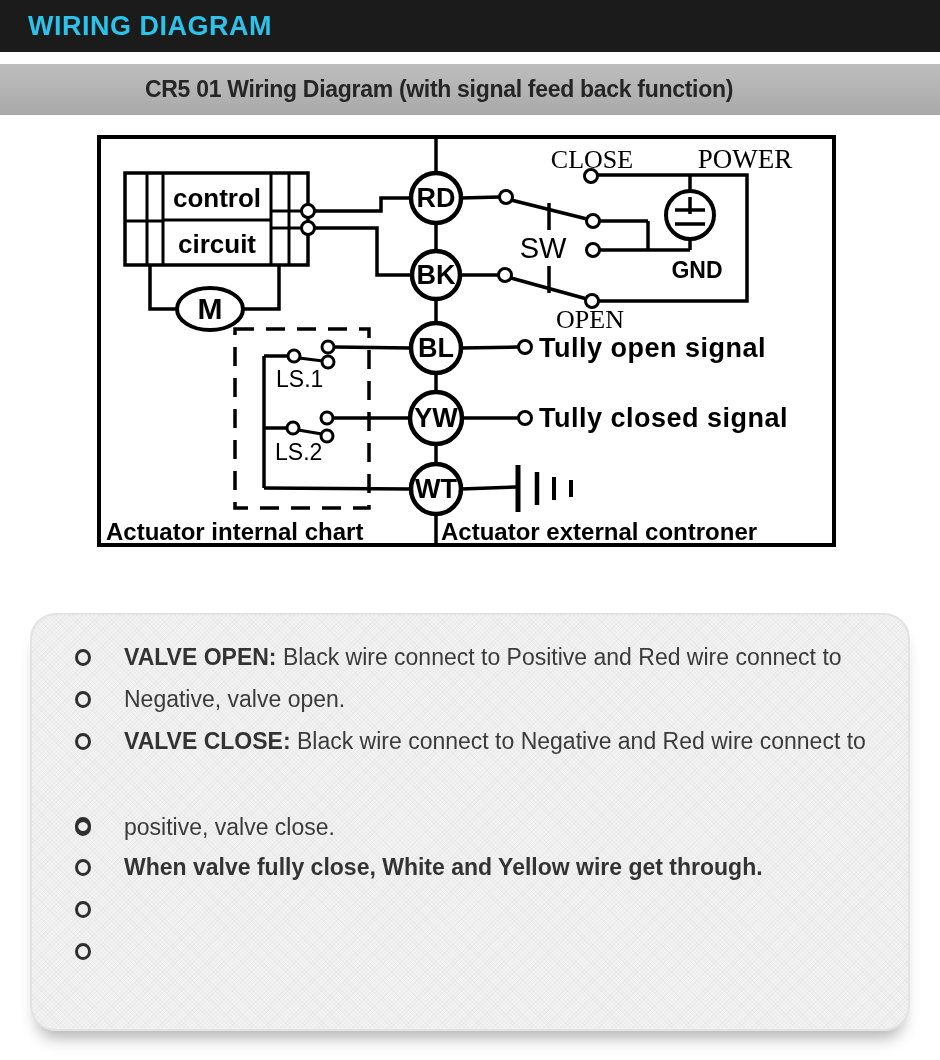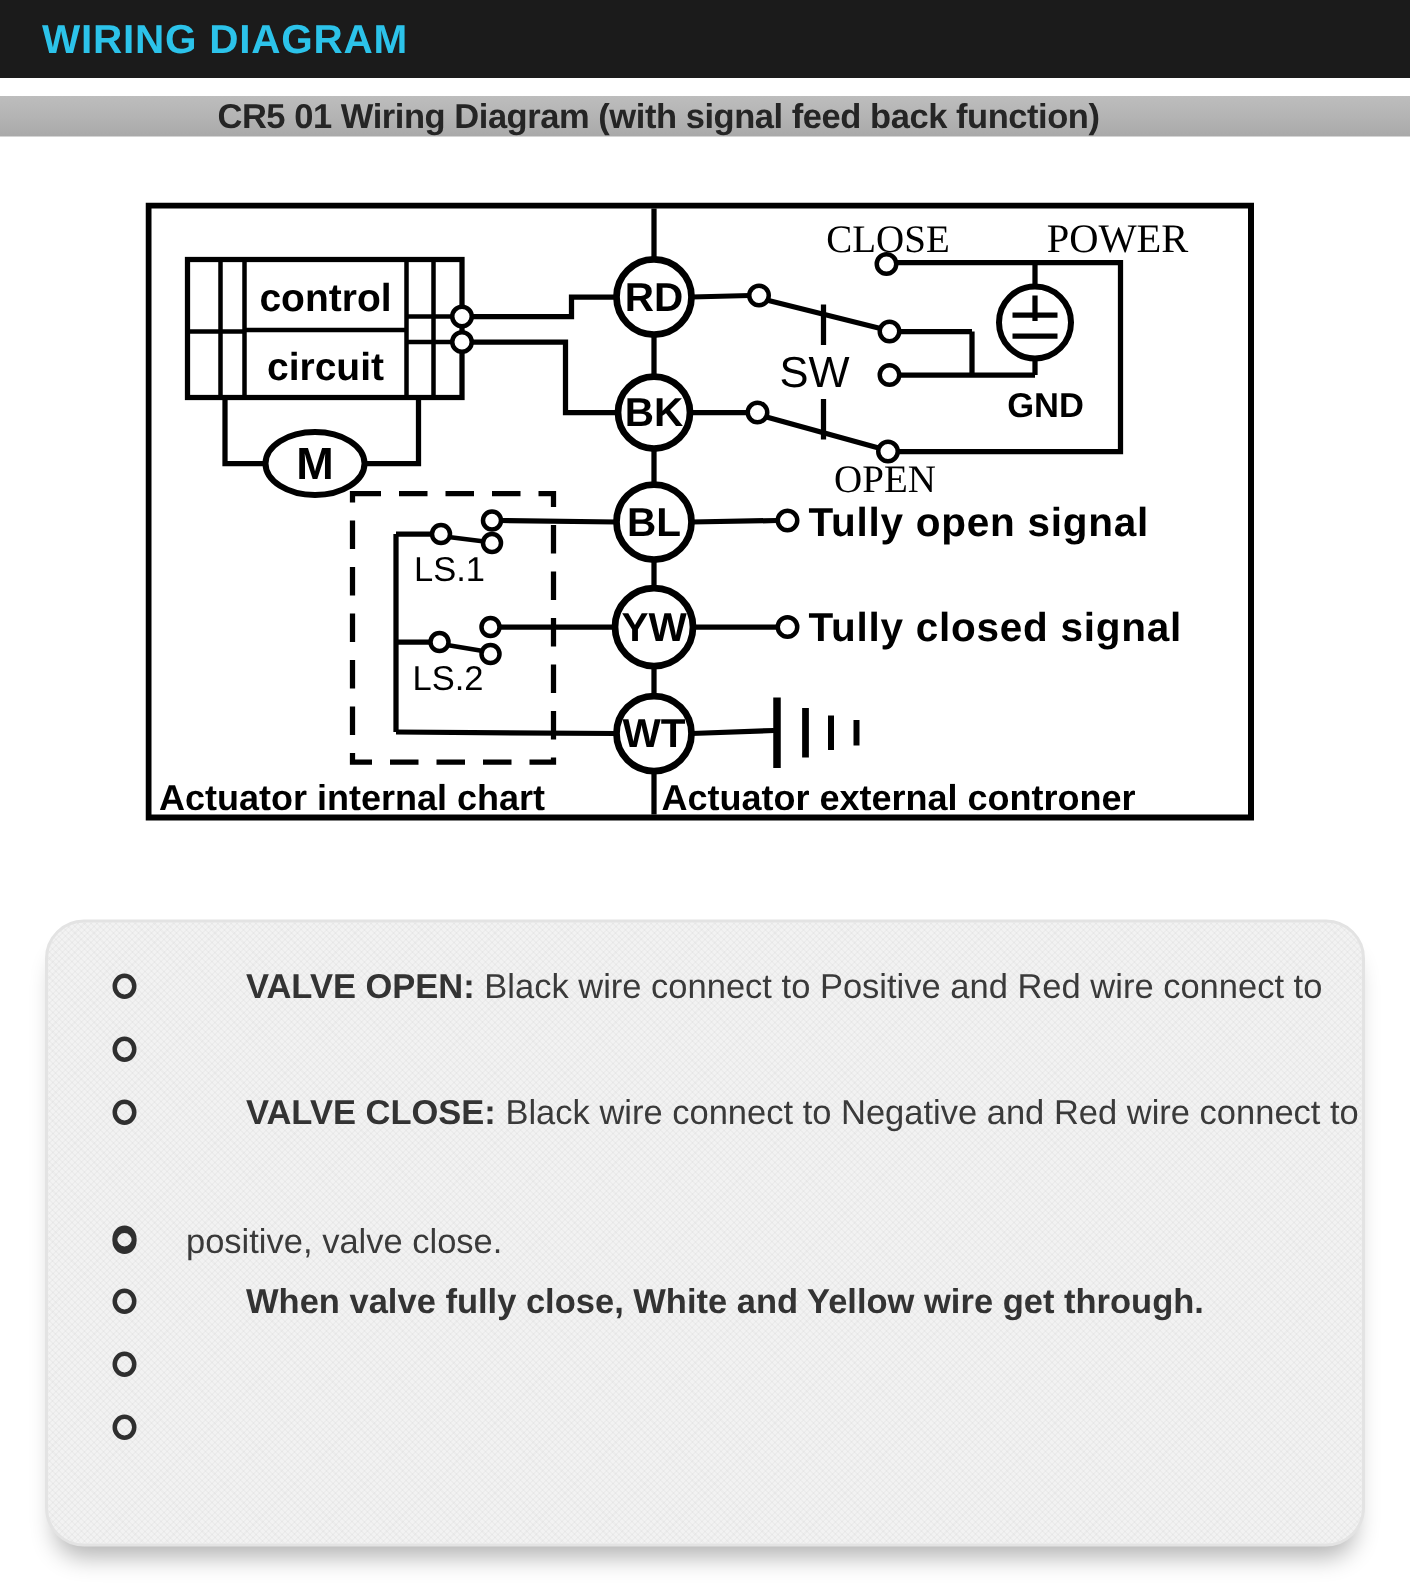--- a/index.html
+++ b/index.html
@@ -1,23 +1,23 @@
 <!DOCTYPE html>
 <html><head>
 <meta charset="utf-8">
 <style>
   html,body{margin:0;padding:0;background:#ffffff;}
   body{width:940px;height:1060px;position:relative;font-family:"Liberation Sans",sans-serif;overflow:hidden;}
 
   .header-bar{position:absolute;left:0;top:0;width:940px;height:52px;background:#1b1b1b;display:flex;align-items:center;text-align:right;}
   .header-title{color:#2cc3ea;font-size:27px;font-weight:bold;letter-spacing:.5px;padding-left:28px;}
 
-  .subtitle-bar{position:absolute;left:0;top:64px;width:940px;height:27px;
+  .subtitle-bar{position:absolute;left:0;top:64px;width:940px;height:51px;
     background:linear-gradient(#bdbdbd,#b3b3b3 55%,#a9a9a9);
-    display:flex;align-items:flex-end;justify-content:center;}
+    display:flex;align-items:center;justify-content:center;}
   .subtitle-text{color:#252525;font-size:23px;font-weight:bold;letter-spacing:-0.3px;padding-right:62px;}
 
   #wiring-svg{position:absolute;left:97px;top:135px;}
   .w{stroke:#000;fill:none;}
   .term{fill:#fff;stroke:#000;stroke-width:3;}
   .node{fill:#fff;stroke:#000;stroke-width:4.5;}
   text{fill:#000;}
   .lbl-node{font-family:"Liberation Sans",sans-serif;font-size:27px;font-weight:bold;text-anchor:middle;}
   .lbl-ctrl{font-family:"Liberation Sans",sans-serif;font-size:26px;font-weight:bold;text-anchor:middle;}
   .lbl-m{font-family:"Liberation Sans",sans-serif;font-size:30px;font-weight:bold;text-anchor:middle;}
@@ -31,21 +31,21 @@
   .notes-box{position:absolute;left:30px;top:613px;width:880px;height:418px;box-sizing:border-box;
     border-radius:26px;border:2px solid #e3e3e3;
     background-color:#f2f2f2;
     background-image:
       repeating-linear-gradient(45deg, rgba(0,0,0,0.022) 0 1px, transparent 1px 3px),
       repeating-linear-gradient(-45deg, rgba(0,0,0,0.022) 0 1px, transparent 1px 3px);
     box-shadow:0 14px 16px -7px rgba(0,0,0,0.3);}
   .note-row{position:absolute;left:0;width:100%;height:42px;display:flex;align-items:center;}
   .bullet-ring{position:absolute;left:43px;width:10px;height:11px;border:3.5px solid #2f2f2f;border-radius:50%;background:transparent;}
   .note-text{position:absolute;left:92px;right:16px;font-size:23px;color:#3a3a3a;white-space:nowrap;}
-  .note-text .b{font-weight:bold;color:#333;margin-left:40px;}
+  .note-text .b{font-weight:bold;color:#333;}
 </style>
 </head>
 <body>
 
 <div class="header-bar">
   <div class="header-title">WIRING DIAGRAM</div>
 </div>
 
 <div class="subtitle-bar">
   <div class="subtitle-text">CR5 01 Wiring Diagram (with signal feed back function)</div>
@@ -173,20 +173,21 @@
 </svg>
 
 <div class="notes-box">
   <div>
       <div class="note-row" style="top: 21px;">
         <span class="bullet-ring"></span>
         <span class="note-text"><span class="b">VALVE OPEN:</span><span> Black wire connect to Positive and Red wire connect to</span></span>
       </div>
       <div class="note-row" style="top: 63px;">
         <span class="bullet-ring"></span>
+        <span class="note-text"><span>Negative, valve open.</span></span>
       </div>
       <div class="note-row" style="top: 105px;">
         <span class="bullet-ring"></span>
         <span class="note-text"><span class="b">VALVE CLOSE:</span><span> Black wire connect to Negative and Red wire connect to</span></span>
       </div>
       <div class="note-row" style="top: 147px; margin-top: 44px;">
         <span class="bullet-ring"></span>
         <span class="note-text"><span>positive, valve close.</span></span>
       </div>
       <div class="note-row" style="top: 189px;">

